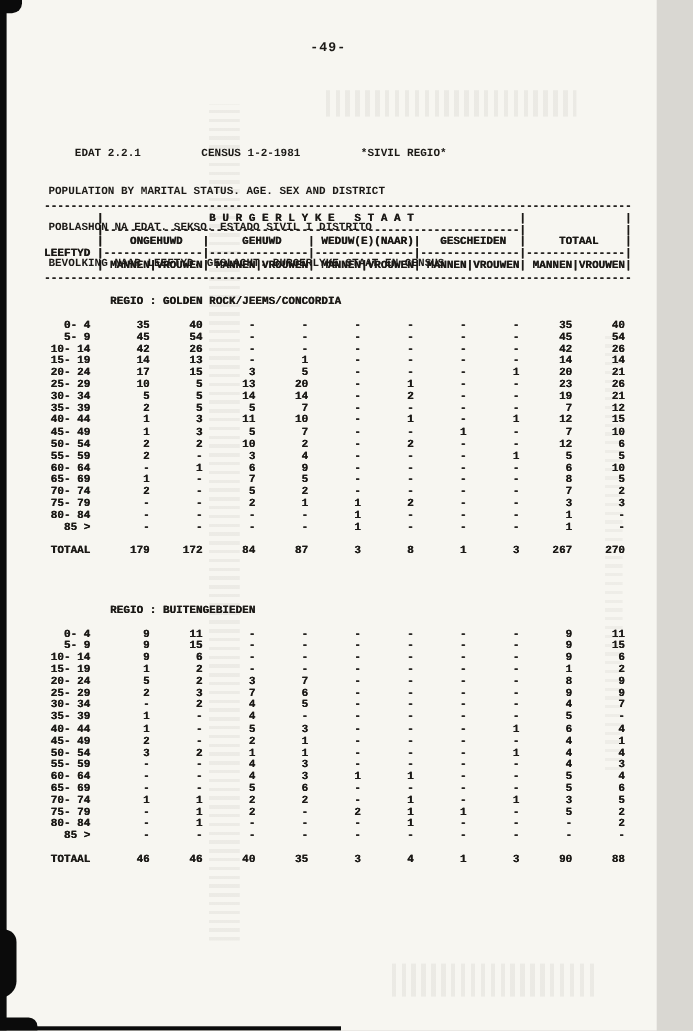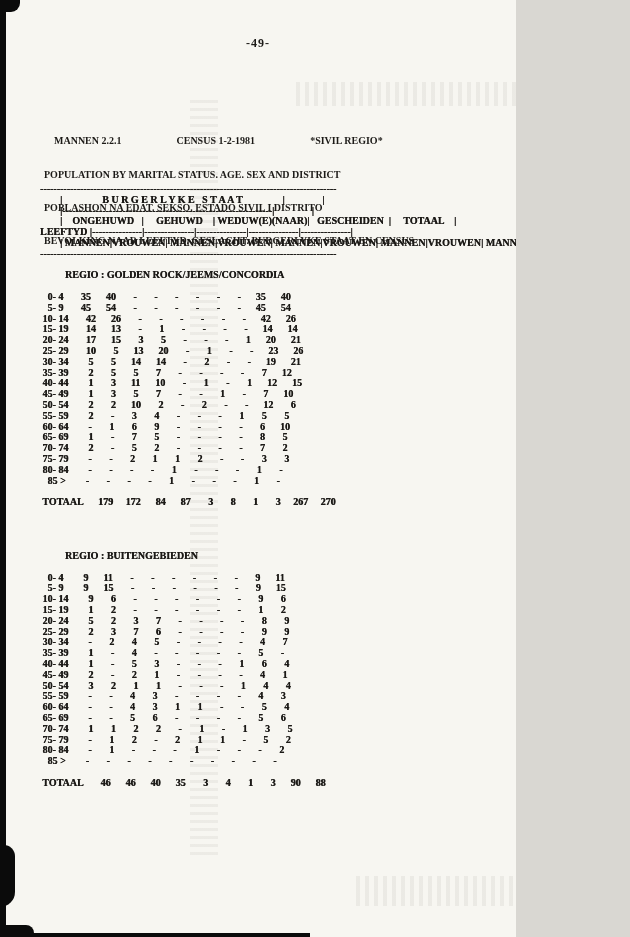--- a/index.html
+++ b/index.html
@@ -1,18 +1,18 @@
 <!DOCTYPE html>
 <html style="--paper: #f7f6f1; --ink: #1c1a17;"><head>
 <meta charset="utf-8">
 <style>
   html,body{margin:0;padding:0;background:#d9d7d2;}
   .page{
-    position:relative;width:516px;height:937px;background:var(--paper,#f7f6f1);
-    overflow:hidden;font-family:Liberation Serif, serif;color:var(--ink,#1c1a17);
+    position:relative;width:597px;height:937px;background:var(--paper,#f7f6f1);
+    overflow:hidden;font-family:Liberation Mono, monospace;color:var(--ink,#1c1a17);
   }
   .page-number{
     position:absolute;top:36px;left:0;width:100%;text-align:center;
     font-size:12px;font-weight:bold;letter-spacing:1px;
   }
   .title-row{position:absolute;top:124px;left:44px;font-size:10px;font-weight:bold;white-space:pre;}
   .title-row .sp{display:inline-block;margin-left:55px;text-align:right;}
   .subtitles{position:absolute;top:147px;left:44px;font-size:10px;font-weight:bold;line-height:11px;white-space:pre;}
   .table-block{
     position:absolute;top:184px;left:40px;font-size:10px;font-weight:bold;
@@ -44,21 +44,21 @@
   <div class="bottom-strip"></div>
   <div class="bottom-corner"></div>
   <div class="smudge v sm1"></div>
   <div class="smudge h sm2"></div>
   <div class="smudge v sm3"></div>
   <div class="smudge h sm4"></div>
 
   <div class="page-number">-49-</div>
 
   <div class="title-row">
-    <span>MANNEN 2.2.1</span><span class="sp">CENSUS 1-2-1981</span><span class="sp">*SIVIL REGIO*</span>
+    <span>EDAT 2.2.1</span><span class="sp">CENSUS 1-2-1981</span><span class="sp">*SIVIL REGIO*</span>
   </div>
 
   <div class="subtitles">
     <div>POPULATION BY MARITAL STATUS. AGE. SEX AND DISTRICT</div>
     <div>POBLASHON NA EDAT. SEKSO. ESTADO SIVIL I DISTRITO</div>
     <div>BEVOLKING NAAR LEEFTYD. GESLACHT. BURGERLYKE STAAT EN CENSUS</div>
   </div>
 
   <div class="table-block" id="table-block"><div>-----------------------------------------------------------------------------------------</div><div>        |                B U R G E R L Y K E   S T A A T                |               |</div><div>        |---------------------------------------------------------------|               |</div><div>        |    ONGEHUWD   |     GEHUWD    | WEDUW(E)(NAAR)|   GESCHEIDEN  |     TOTAAL    |</div><div>LEEFTYD |---------------|---------------|---------------|---------------|---------------|</div><div>        | MANNEN|VROUWEN| MANNEN|VROUWEN| MANNEN|VROUWEN| MANNEN|VROUWEN| MANNEN|VROUWEN|</div><div>-----------------------------------------------------------------------------------------</div><div></div><div>          REGIO : GOLDEN ROCK/JEEMS/CONCORDIA</div><div></div><div>   0- 4       35      40       -       -       -       -       -       -      35      40</div><div>   5- 9       45      54       -       -       -       -       -       -      45      54</div><div> 10- 14       42      26       -       -       -       -       -       -      42      26</div><div> 15- 19       14      13       -       1       -       -       -       -      14      14</div><div> 20- 24       17      15       3       5       -       -       -       1      20      21</div><div> 25- 29       10       5      13      20       -       1       -       -      23      26</div><div> 30- 34        5       5      14      14       -       2       -       -      19      21</div><div> 35- 39        2       5       5       7       -       -       -       -       7      12</div><div> 40- 44        1       3      11      10       -       1       -       1      12      15</div><div> 45- 49        1       3       5       7       -       -       1       -       7      10</div><div> 50- 54        2       2      10       2       -       2       -       -      12       6</div><div> 55- 59        2       -       3       4       -       -       -       1       5       5</div><div> 60- 64        -       1       6       9       -       -       -       -       6      10</div><div> 65- 69        1       -       7       5       -       -       -       -       8       5</div><div> 70- 74        2       -       5       2       -       -       -       -       7       2</div><div> 75- 79        -       -       2       1       1       2       -       -       3       3</div><div> 80- 84        -       -       -       -       1       -       -       -       1       -</div><div>   85 &gt;        -       -       -       -       1       -       -       -       1       -</div><div></div><div> TOTAAL      179     172      84      87       3       8       1       3     267     270</div><div></div><div></div><div></div><div></div><div>          REGIO : BUITENGEBIEDEN</div><div></div><div>   0- 4        9      11       -       -       -       -       -       -       9      11</div><div>   5- 9        9      15       -       -       -       -       -       -       9      15</div><div> 10- 14        9       6       -       -       -       -       -       -       9       6</div><div> 15- 19        1       2       -       -       -       -       -       -       1       2</div><div> 20- 24        5       2       3       7       -       -       -       -       8       9</div><div> 25- 29        2       3       7       6       -       -       -       -       9       9</div><div> 30- 34        -       2       4       5       -       -       -       -       4       7</div><div> 35- 39        1       -       4       -       -       -       -       -       5       -</div><div> 40- 44        1       -       5       3       -       -       -       1       6       4</div><div> 45- 49        2       -       2       1       -       -       -       -       4       1</div><div> 50- 54        3       2       1       1       -       -       -       1       4       4</div><div> 55- 59        -       -       4       3       -       -       -       -       4       3</div><div> 60- 64        -       -       4       3       1       1       -       -       5       4</div><div> 65- 69        -       -       5       6       -       -       -       -       5       6</div><div> 70- 74        1       1       2       2       -       1       -       1       3       5</div><div> 75- 79        -       1       2       -       2       1       1       -       5       2</div><div> 80- 84        -       1       -       -       -       1       -       -       -       2</div><div>   85 &gt;        -       -       -       -       -       -       -       -       -       -</div><div></div><div> TOTAAL       46      46      40      35       3       4       1       3      90      88</div><div></div><div></div><div></div></div>
 

